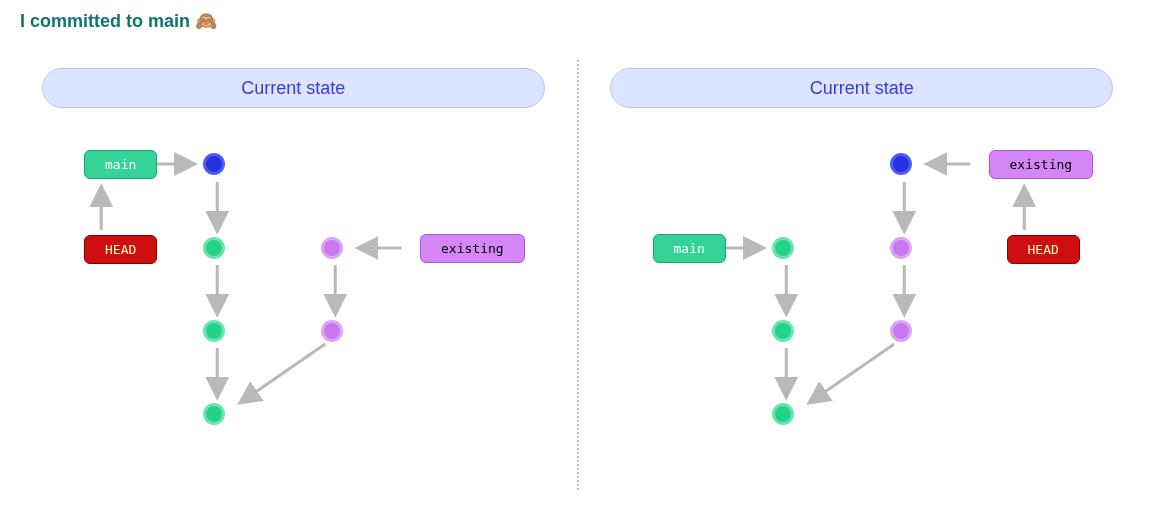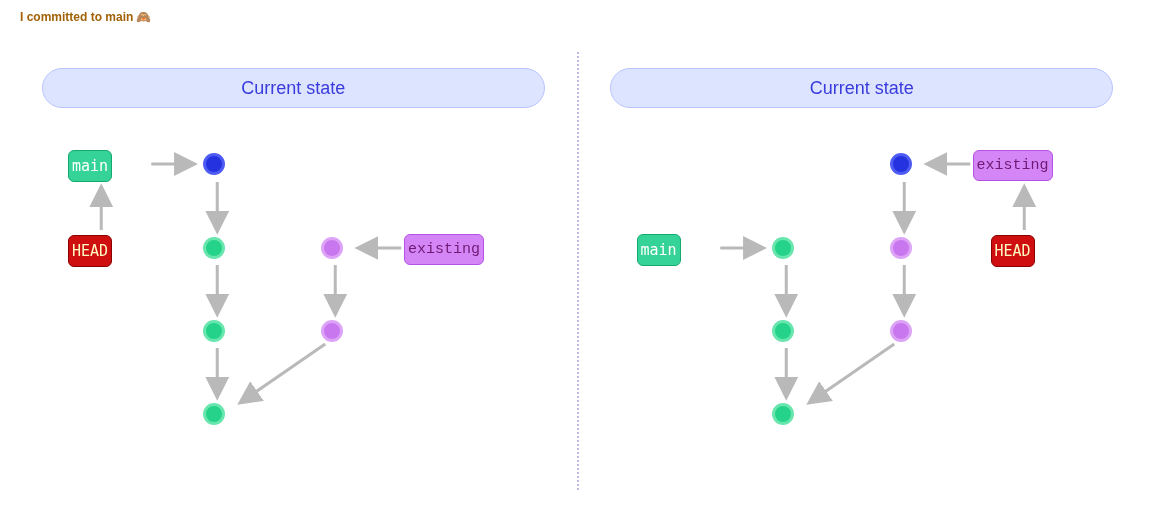--- a/index.html
+++ b/index.html
@@ -5,41 +5,41 @@
   * { box-sizing: border-box; }
   body {
     margin: 0;
     padding: 10px 20px;
     font-family: -apple-system, BlinkMacSystemFont, "Segoe UI", Helvetica, Arial, sans-serif;
     background: #fff;
     width: 1155px;
     height: 505px;
   }
   h1.title {
-    font-size: 12px;
+    font-size: 18px;
     font-weight: 800;
-    color: #a16207;
+    color: #0f766e;
     margin: 0 0 28px 0;
   }
   .panes {
     display: flex;
     position: relative;
   }
   .divider {
     width: 0;
     border-left: 2px dotted #c3b8e6;
     margin: 0 10px;
     align-self: stretch;
   }
   .pane {
     flex: 1 1 50%;
     position: relative;
   }
   .state-header {
-    margin: 16px auto 22px auto;
+    margin: 8px auto 22px auto;
     width: 92%;
     height: 40px;
     border-radius: 20px;
     background: #dde4ff;
     border: 1px solid #b9c4ff;
     display: flex;
     align-items: center;
     justify-content: center;
     color: #3a3bdc;
     font-size: 18px;
@@ -55,28 +55,29 @@
     inset: 0;
     width: 100%;
     height: 100%;
   }
   .label {
     position: absolute;
     display: flex;
     align-items: center;
     justify-content: center;
     font-family: ui-monospace, SFMono-Regular, Menlo, Consolas, monospace;
-    font-size: 15px;
+    font-size: 13px;
     border-radius: 6px;
-    padding: 6px 3px;
+    padding: 6px 20px;
     white-space: nowrap;
+    margin-left: 16px;
   }
   .label.green  { background: #36d399; border: 1px solid #13a96f; color: #ffffff; }
   .label.red    { background: #cf0f0f; border: 1px solid #8b0000; color: #fef9c3; }
-  .label.purple { background: #d486f6; border: 1px solid #b552e6; color: #701a75; font-family: Liberation Mono, monospace; }
+  .label.purple { background: #d486f6; border: 1px solid #b552e6; color: #000000; }
   .commit {
     position: absolute;
     width: 22px;
     height: 22px;
     border-radius: 50%;
   }
   .commit.blue   { background: #2432e0; border: 3px solid #4f5cf4; }
   .commit.green  { background: #24d389; border: 3px solid #69e5ae; }
   .commit.purple { background: #c977ef; border: 3px solid #dca3f6; }
 </style>

